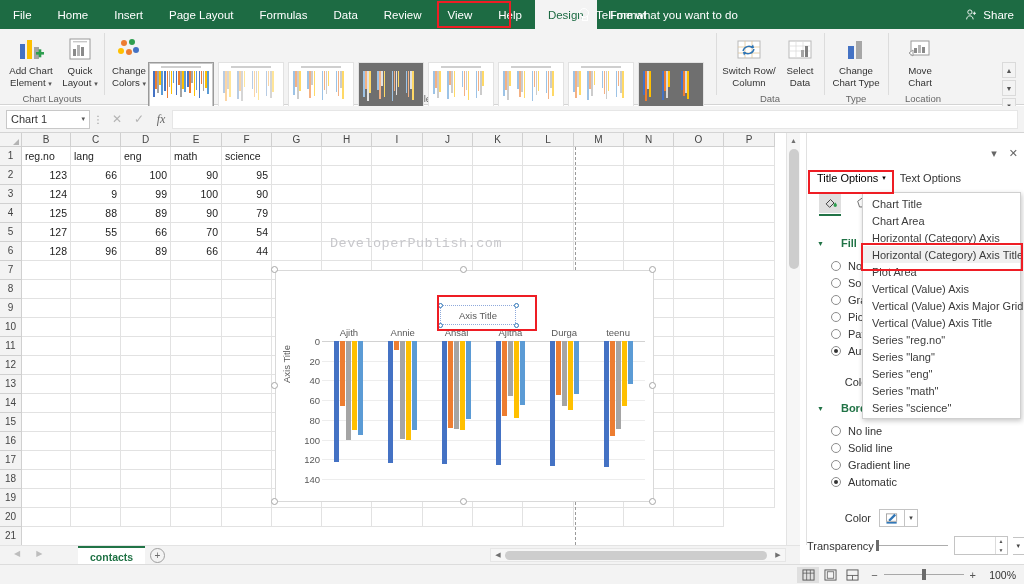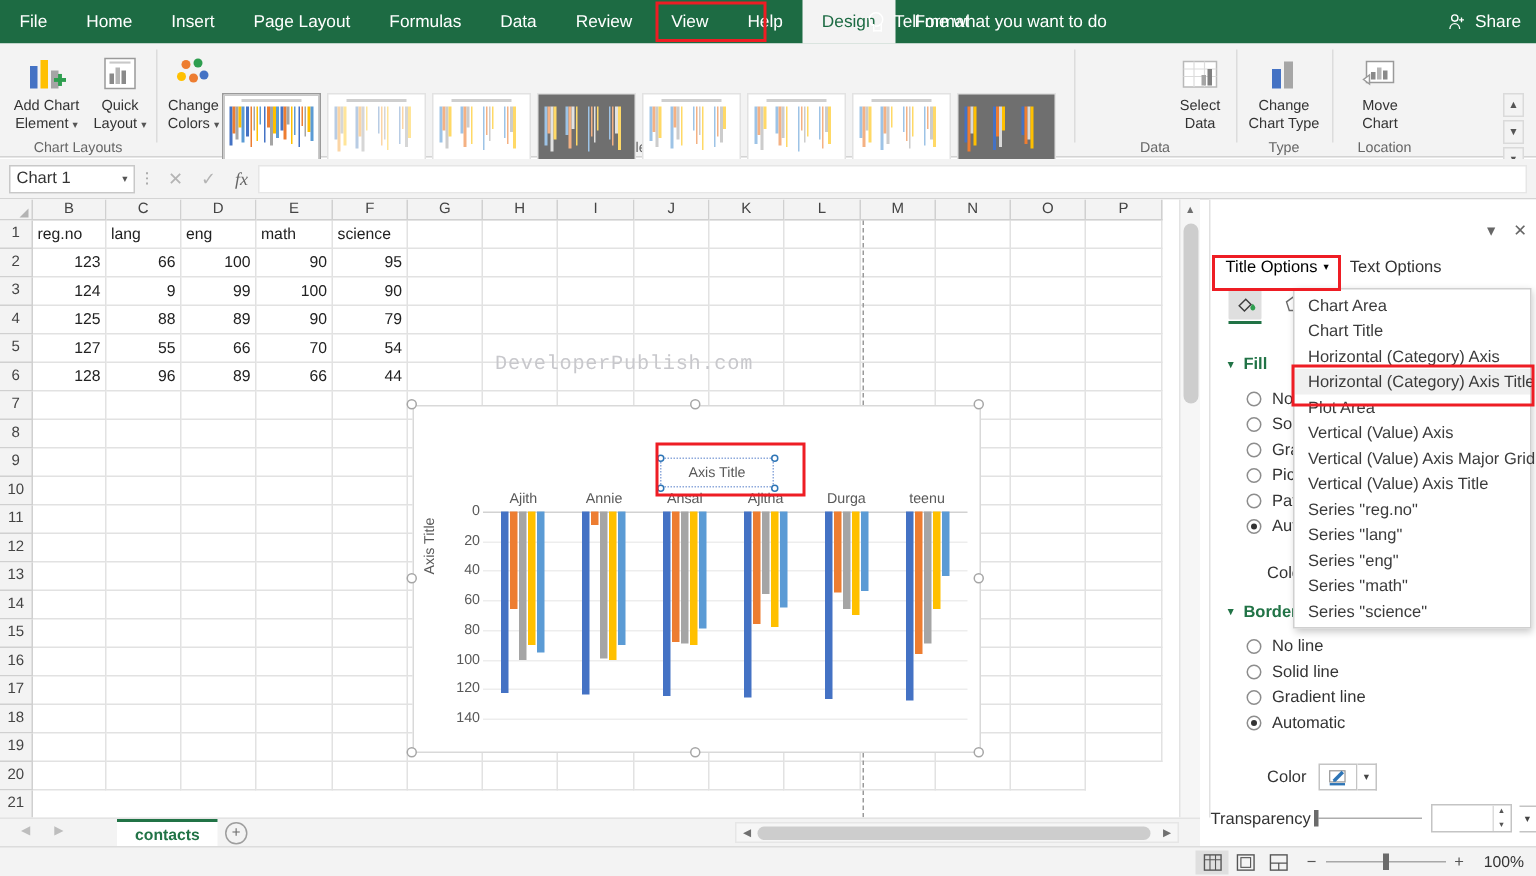--- a/index.html
+++ b/index.html
@@ -203,21 +203,21 @@
     position:absolute; left:12px; top:60px; display:flex; gap:10px; align-items:center;
   }
   .icobtn {
     width:22px; height:20px; display:flex; align-items:center; justify-content:center;
     background:#dfdfdf; border-radius:1px;
   }
   .icobtn.plain { background:transparent; }
   .underline { position:absolute; left:12px; top:81px; width:22px; height:2px; background:#217346; }
   .sect {
     position:absolute; left:10px; font-size:11px; color:#217346; font-weight:bold;
-    display:flex; gap:5px; align-items:center;
+    display:flex; gap:17px; align-items:center;
   }
   .sect .tri { font-size:7px; color:#217346; }
   .radios { position:absolute; left:24px; }
   .rrow { display:flex; align-items:center; gap:7px; height:17px; font-size:11px; color:#333; }
   .rdot {
     width:10px; height:10px; border-radius:50%; border:1px solid #8d8d8d; background:#fff;
     position:relative; flex:none;
   }
   .rdot.on:after {
     content:""; position:absolute; left:2px; top:2px; width:4px; height:4px;
@@ -661,20 +661,36 @@
       </div>
     </div>
     <div class="galscroll">
       <div>▲</div>
       <div>▼</div>
       <div>▾</div>
     </div>
     <div class="rsep" style="left:716px;"></div>
 
     <div class="rgroup" style="left:717px;width:106px;">
+      <div class="bigbtn" style="left:2px;width:60px;">
+        <div class="ico">
+          <svg width="26" height="24" viewBox="0 0 26 24">
+            <rect x="2" y="3" width="22" height="17" fill="#fff" stroke="#b9b9b9"></rect>
+            <path d="M2 9h22M2 15h22M9 3v17M16 3v17" stroke="#e0c59a" stroke-width="0.8"></path>
+            <path d="M7 13a6 6 0 0 1 10-3" fill="none" stroke="#2e75b6" stroke-width="1.4"></path>
+            <path d="M17 6.5l1.2 3.6-3.6-.6z" fill="#2e75b6"></path>
+            <path d="M18 11a6 6 0 0 1-10 3" fill="none" stroke="#2e75b6" stroke-width="1.4"></path>
+            <path d="M8 17.5l-1.2-3.6 3.6.6z" fill="#2e75b6"></path>
+          </svg>
+        </div>
+        <div class="cap">
+          <span>Switch Row/</span><br>
+          <span>Column</span>
+        </div>
+      </div>
       <div class="bigbtn" style="left:62px;width:42px;">
         <div class="ico">
           <svg width="26" height="24" viewBox="0 0 26 24">
             <rect x="2" y="3" width="22" height="17" fill="#fff" stroke="#b9b9b9"></rect>
             <path d="M2 8h22M2 13h22M9 3v17M16 3v17" stroke="#dcdcdc" stroke-width="0.8"></path>
             <rect x="14" y="12" width="3" height="7" fill="#a5a5a5"></rect>
             <rect x="18" y="8" width="3" height="11" fill="#7f7f7f"></rect>
           </svg>
         </div>
         <div class="cap">
@@ -1349,22 +1365,22 @@
             <i>▼</i>
           </span>
       </span>
       <span class="ddarrow" style="margin-left:5px;">▾</span>
     </div>
   </div>
 
   <div class="annot" style="left:808px;top:170px;width:86px;height:24px;"></div>
 
   <div class="ddlist">
+    <div class="dditem">Chart Title</div>
     <div class="dditem">Chart Area</div>
-    <div class="dditem">Chart Title</div>
     <div class="dditem">Horizontal (Category) Axis</div>
     <div class="dditem hl">Horizontal (Category) Axis Title</div>
     <div class="dditem">Plot Area</div>
     <div class="dditem">Vertical (Value) Axis</div>
     <div class="dditem">Vertical (Value) Axis Major Gridlines</div>
     <div class="dditem">Vertical (Value) Axis Title</div>
     <div class="dditem">Series "reg.no"</div>
     <div class="dditem">Series "lang"</div>
     <div class="dditem">Series "eng"</div>
     <div class="dditem">Series "math"</div>

